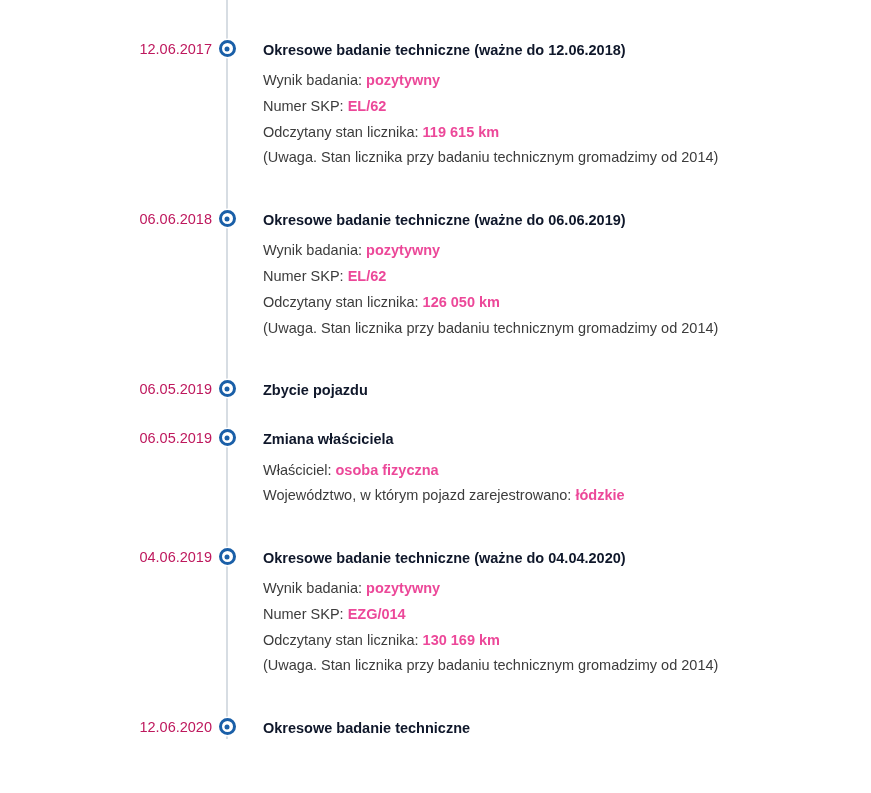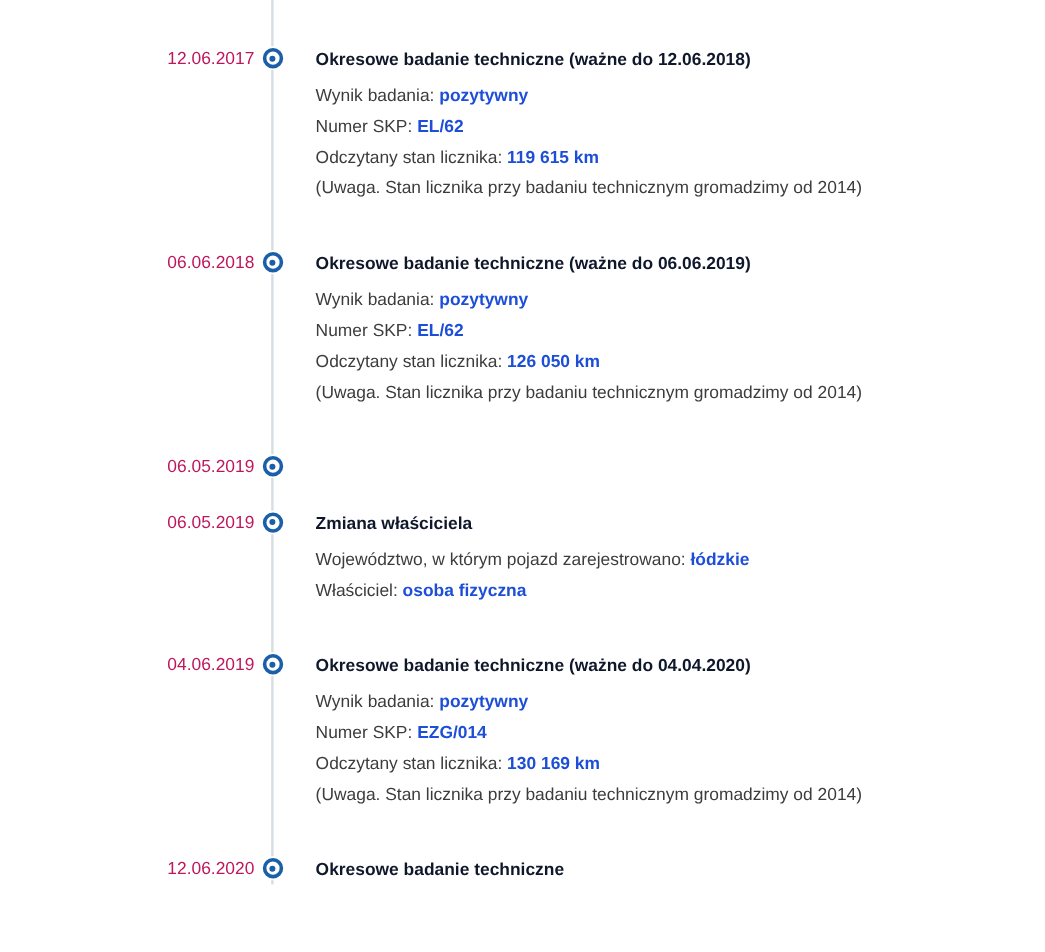--- a/index.html
+++ b/index.html
@@ -94,21 +94,21 @@
     padding: 0;
     list-style: none;
   }
   .detail-list li {
     margin: 0 0 4px 0;
     line-height: 1.5;
     color: #3c3c3c;
     font-size: 14.5px;
   }
   .detail-list li:last-child { margin-bottom: 0; }
-  .detail-list b { color: #1d4ed8; font-weight: bold; }
+  .detail-list b { color: #ec4899; font-weight: bold; }
   .note {
     font-size: 12.5px;
     color: #4a4a4a;
     margin-top: 4px;
     line-height: 1.4;
   }
   .sp-1 { height: 40px; }
   .sp-2 { height: 40px; }
   .sp-3 { height: 29px; }
   .sp-4 { height: 40px; }
@@ -157,34 +157,37 @@
     </div>
   </div>
 
   <div class="sp-2"></div>
 
   <div class="event">
     <div class="event-date">06.05.2019</div>
     <div class="event-marker">
       <span class="dot"></span>
     </div>
+    <div class="event-body">
+      <div class="event-title">Zbycie pojazdu</div>
+    </div>
   </div>
 
   <div class="sp-3"></div>
 
   <div class="event">
     <div class="event-date">06.05.2019</div>
     <div class="event-marker">
       <span class="dot"></span>
     </div>
     <div class="event-body">
       <div class="event-title">Zmiana właściciela</div>
       <ul class="detail-list">
+        <li><span>Właściciel:</span> <b>osoba fizyczna</b></li>
         <li><span>Województwo, w którym pojazd zarejestrowano:</span> <b>łódzkie</b></li>
-        <li><span>Właściciel:</span> <b>osoba fizyczna</b></li>
       </ul>
     </div>
   </div>
 
   <div class="sp-4"></div>
 
   <div class="event">
     <div class="event-date">04.06.2019</div>
     <div class="event-marker">
       <span class="dot"></span>

